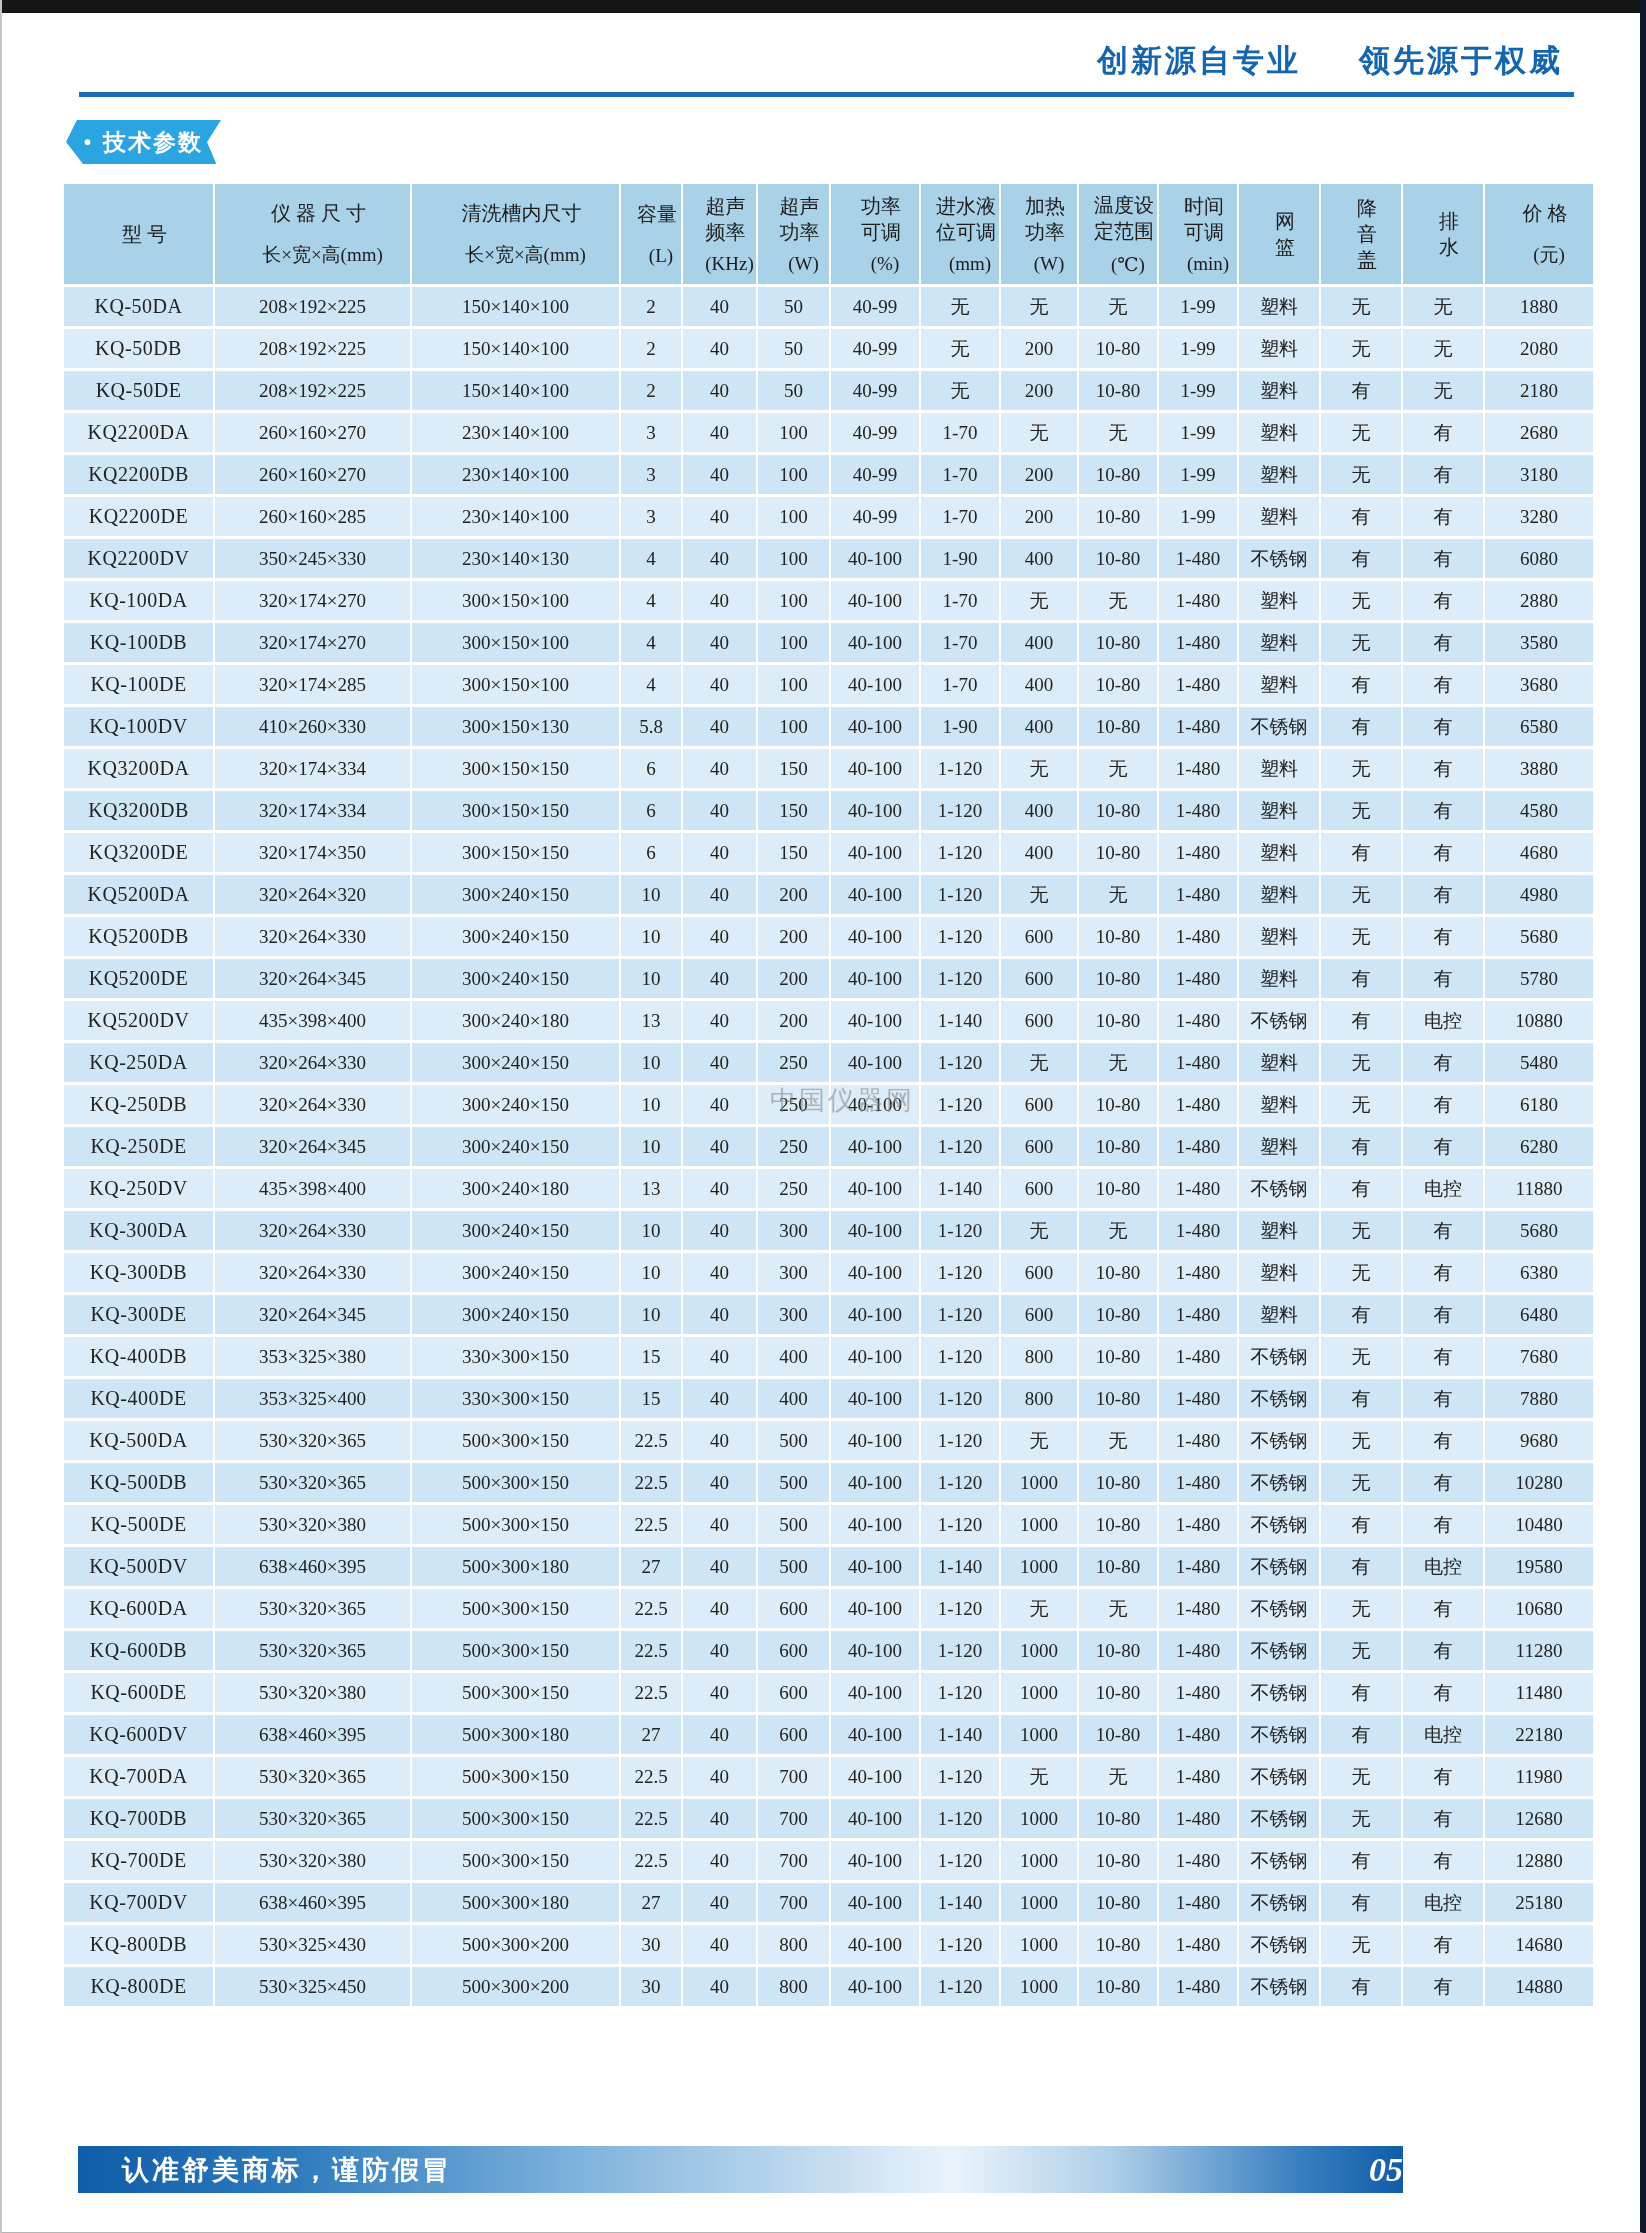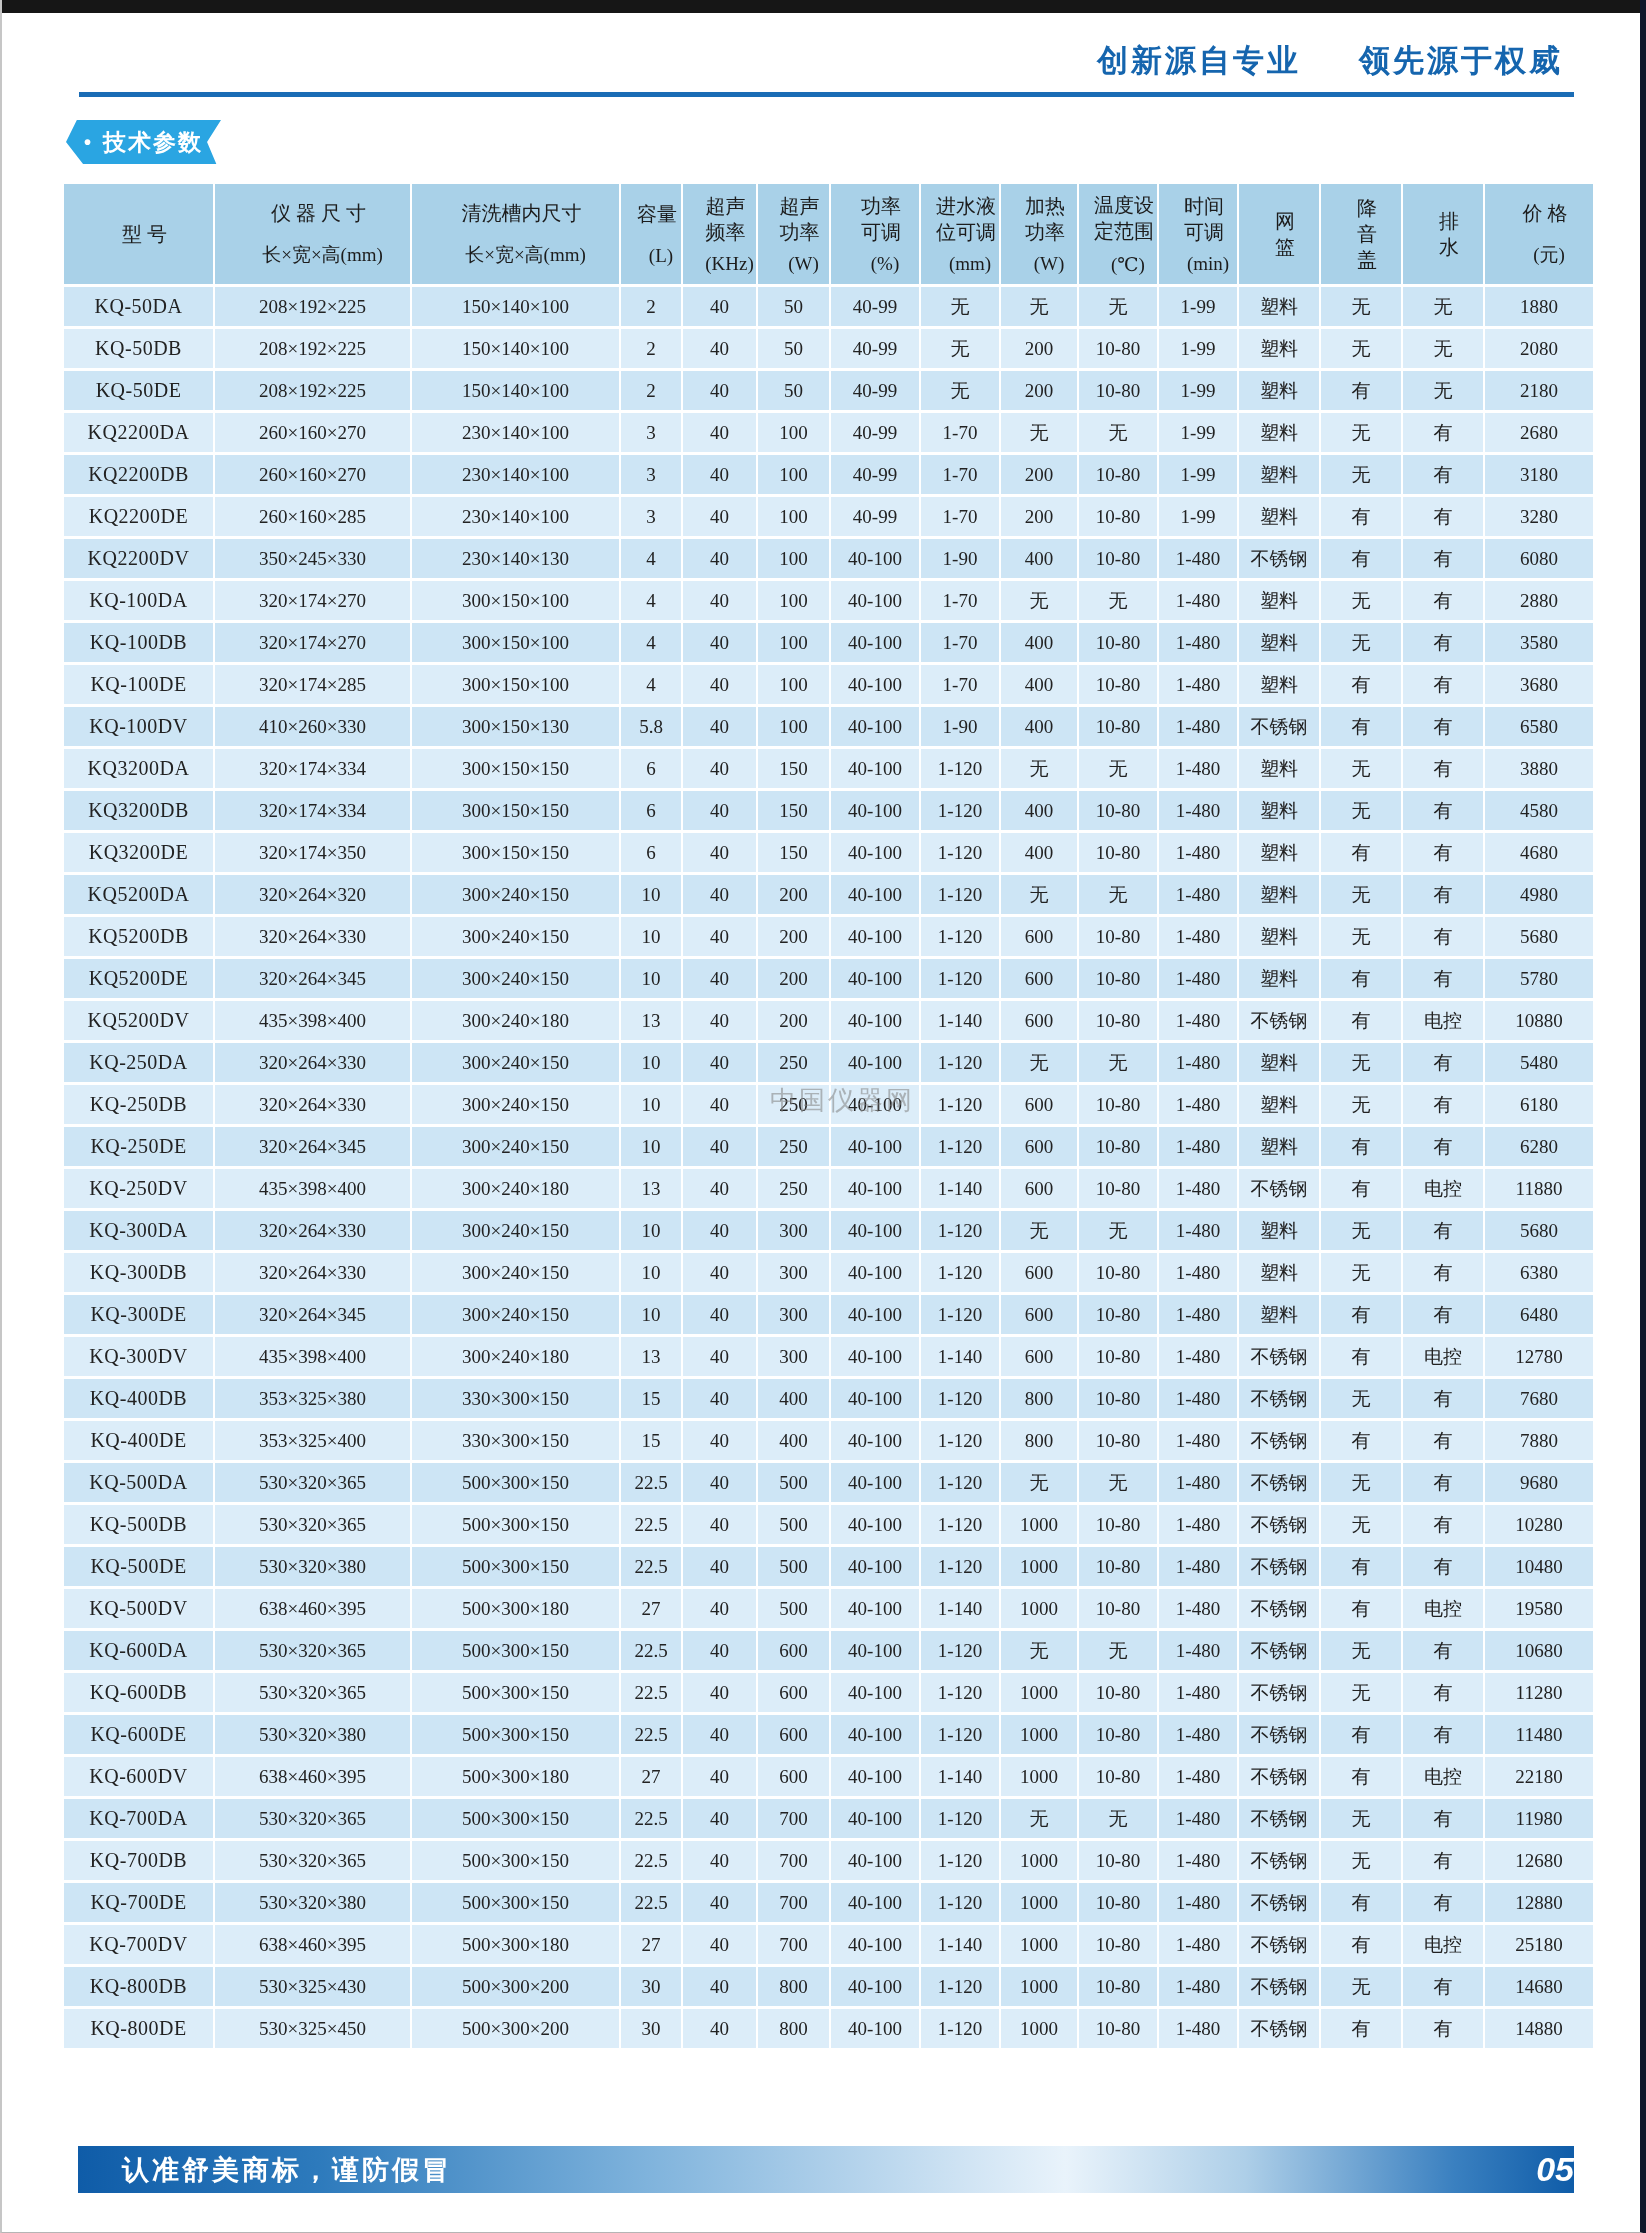--- a/index.html
+++ b/index.html
@@ -67,23 +67,23 @@
   }
   table.spec tbody tr:nth-child(odd) td{background:#cde5f5;}
   table.spec tbody tr:nth-child(even) td{background:#dcedf9;}
   table.spec td:first-child{font-size:20px;letter-spacing:0.5px;}
   .watermark{
     position:absolute;left:768px;top:1083px;
     font-size:26px;color:rgba(130,130,130,.55);
     letter-spacing:3px;pointer-events:none;
   }
   .footer-bar{
-    position:absolute;left:76px;top:2146px;width:1496px;height:47px;
+    position:absolute;left:76px;top:2146px;width:1325px;height:47px;
     background:linear-gradient(90deg,#0f5ca8 0%,#2d7abc 16%,#7fb3dc 38%,#e9f3fb 66%,#aecfe8 78%,#3a80c0 92%,#0f5ca8 100%);
-    display:flex;align-items:center;justify-content:space-between;
+    display:flex;align-items:center;justify-content:space-between;font-family:Liberation Serif, serif;
   }
   .footer-text{
     color:#fff;font-weight:bold;font-size:27px;letter-spacing:3px;
     padding-left:44px;white-space:nowrap;
   }
   .page-number{
     color:#fff;font-weight:bold;font-style:italic;font-size:34px;
   }
 </style>
 </head>
@@ -643,37 +643,20 @@
             <td>1-120</td>
             <td>600</td>
             <td>10-80</td>
             <td>1-480</td>
             <td>塑料</td>
             <td>有</td>
             <td>有</td>
             <td>6480</td>
           </tr>
           <tr>
-            <td>KQ-300DV</td>
-            <td>435×398×400</td>
-            <td>300×240×180</td>
-            <td>13</td>
-            <td>40</td>
-            <td>300</td>
-            <td>40-100</td>
-            <td>1-140</td>
-            <td>600</td>
-            <td>10-80</td>
-            <td>1-480</td>
-            <td>不锈钢</td>
-            <td>有</td>
-            <td>电控</td>
-            <td>12780</td>
-          </tr>
-          <tr>
             <td>KQ-400DB</td>
             <td>353×325×380</td>
             <td>330×300×150</td>
             <td>15</td>
             <td>40</td>
             <td>400</td>
             <td>40-100</td>
             <td>1-120</td>
             <td>800</td>
             <td>10-80</td>

